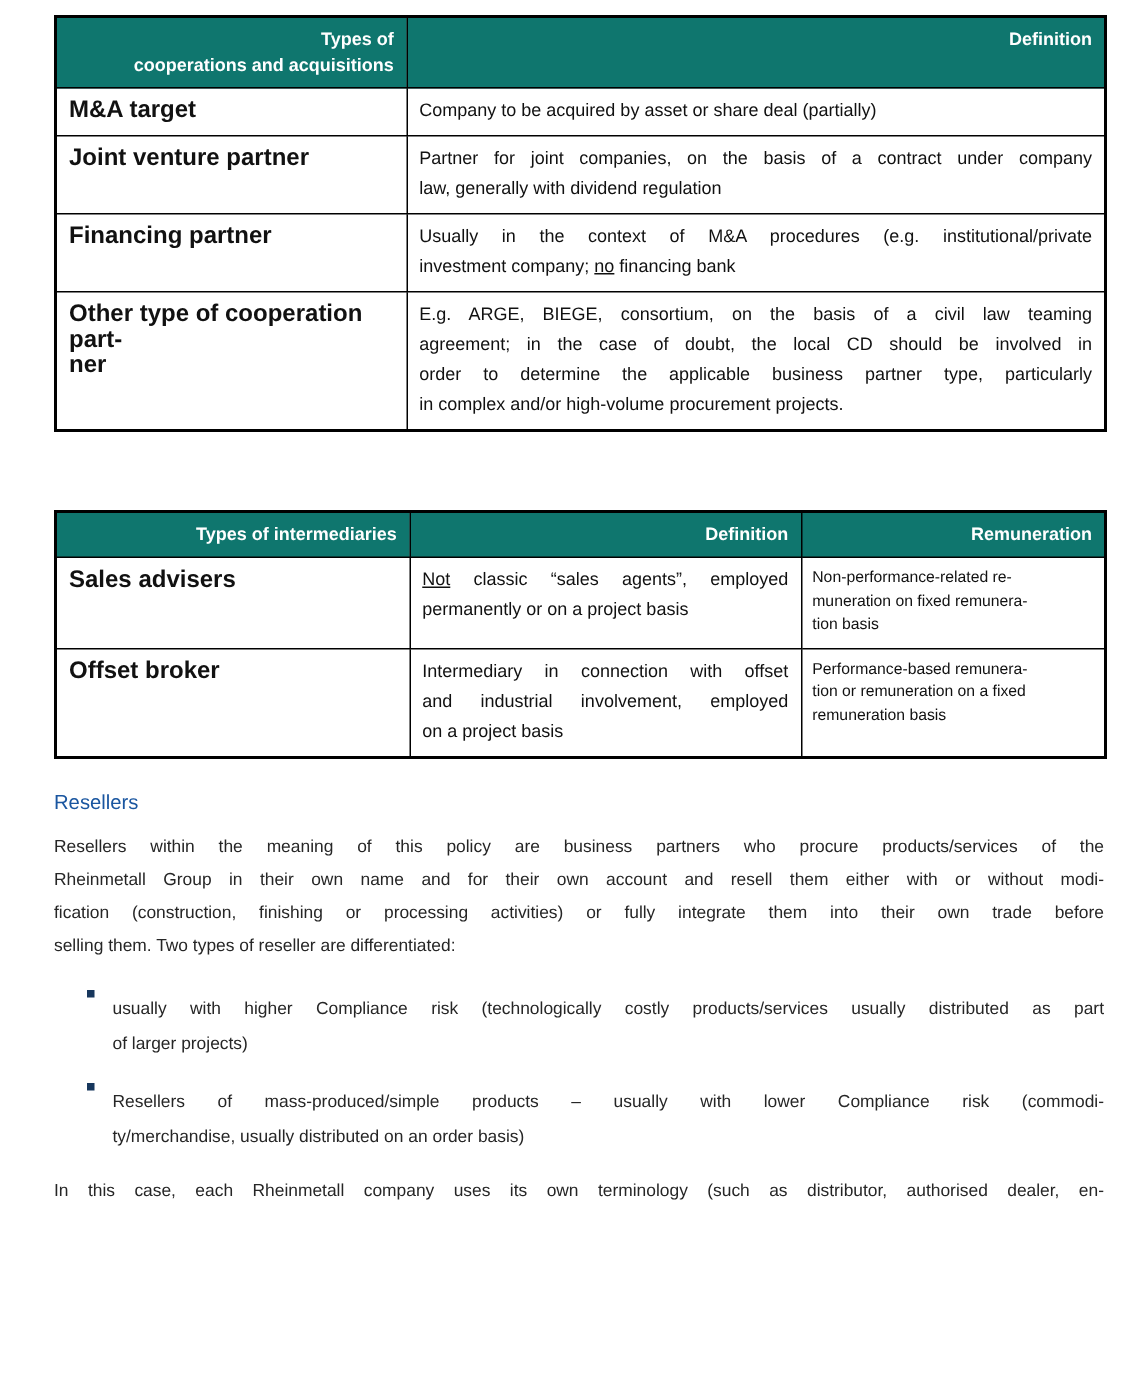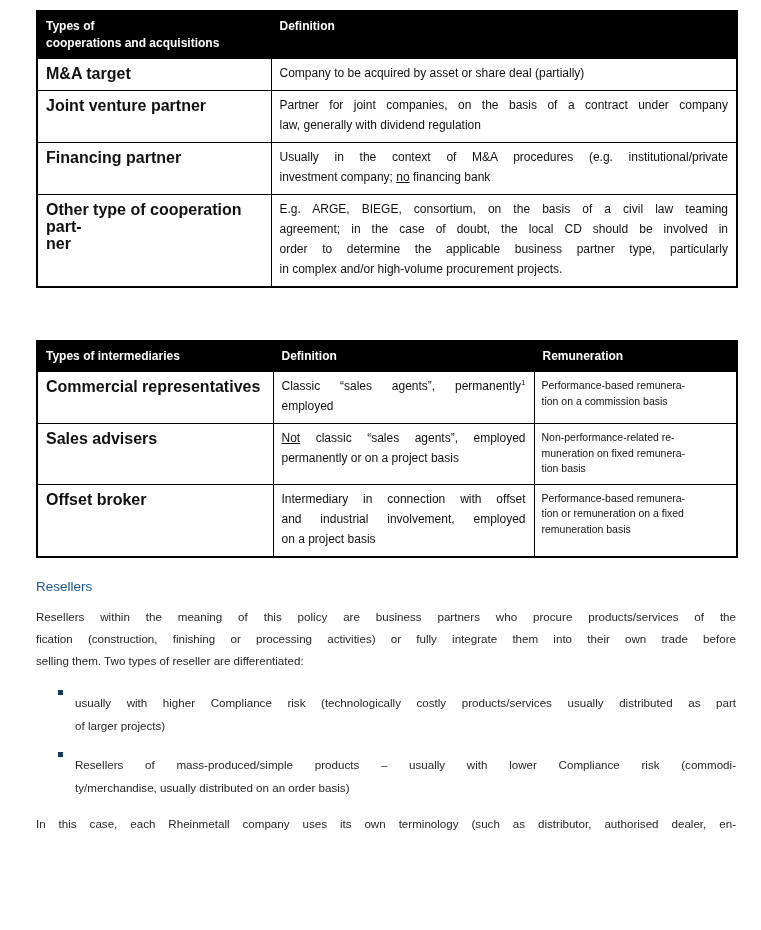--- a/index.html
+++ b/index.html
@@ -3,21 +3,21 @@
 <meta charset="utf-8">
 <style>
   * { box-sizing: border-box; }
   html, body { margin: 0; padding: 0; background: #fff; }
   body { font-family: "Liberation Sans", sans-serif; color: #1f1f1f; }
   .page { width: 761px; height: 930px; padding: 10px 25px 0 36px; overflow: hidden; background: #fff; }
 
   table { border-collapse: collapse; table-layout: fixed; width: 700px; border: 2px solid #000; }
   td, th { border: 1px solid #000; vertical-align: top; }
   th {
-    background: #000000; color: #ffffff; text-align: left;
+    background: #0f766e; color: #ffffff; text-align: right;
     font-size: 12px; line-height: 17px; font-weight: bold;
     white-space: pre-line; padding: 6px 8px;
   }
   td.type { font-weight: bold; font-size: 16px; line-height: 17px; white-space: pre-line; padding: 6px 8px 7px 8px; color: #111; }
   td.def  { font-size: 12px; line-height: 20px; padding: 4px 8px 7px 8px; color: #111; margin-left: 21px; }
   td.rem  { font-size: 10.5px; line-height: 15.5px; white-space: pre-line; padding: 6px 7px 7px 7px; color: #111; }
 
   .jline { text-align: justify; text-align-last: justify; }
   .lline { text-align: left; }
   .u { text-decoration: underline; }
@@ -88,29 +88,20 @@
         <col style="width:261px">
         <col style="width:203px">
       </colgroup>
     <tbody>
         <tr>
       <th>Types of intermediaries</th>
       <th>Definition</th>
       <th>Remuneration</th>
     </tr>
     <tr>
-      <td class="type">Commercial representatives</td>
-      <td class="def">
-        <div class="jline"><span>Classic “sales agents”, permanently</span><sup class="fn">1</sup></div>
-        <div class="lline">employed</div>
-      </td>
-      <td class="rem">Performance-based remunera-
-tion on a commission basis</td>
-    </tr>
-    <tr>
       <td class="type">Sales advisers</td>
       <td class="def">
         <div class="jline"><span class="u">Not</span><span> classic “sales agents”, employed</span></div>
         <div class="lline">permanently or on a project basis</div>
       </td>
       <td class="rem">Non-performance-related re-
 muneration on fixed remunera-
 tion basis</td>
     </tr>
     <tr>
@@ -124,20 +115,21 @@
 tion or remuneration on a fixed
 remuneration basis</td>
     </tr>
   </tbody>
     </table>
 
   <div class="section-heading">Resellers</div>
 
   <div class="para">
     <div class="jline">Resellers within the meaning of this policy are business partners who procure products/services of the</div>
+    <div class="jline">Rheinmetall Group in their own name and for their own account and resell them either with or without modi-</div>
     <div class="jline">fication (construction, finishing or processing activities) or fully integrate them into their own trade before</div>
     <div class="lline">selling them. Two types of reseller are differentiated:</div>
   </div>
 
   <div class="bullets">
     <div class="bullet">
       <span class="bullet-marker"></span>
       <div class="bullet-text">
         <div class="jline">usually with higher Compliance risk (technologically costly products/services usually distributed as part</div>
         <div class="lline">of larger projects)</div>

